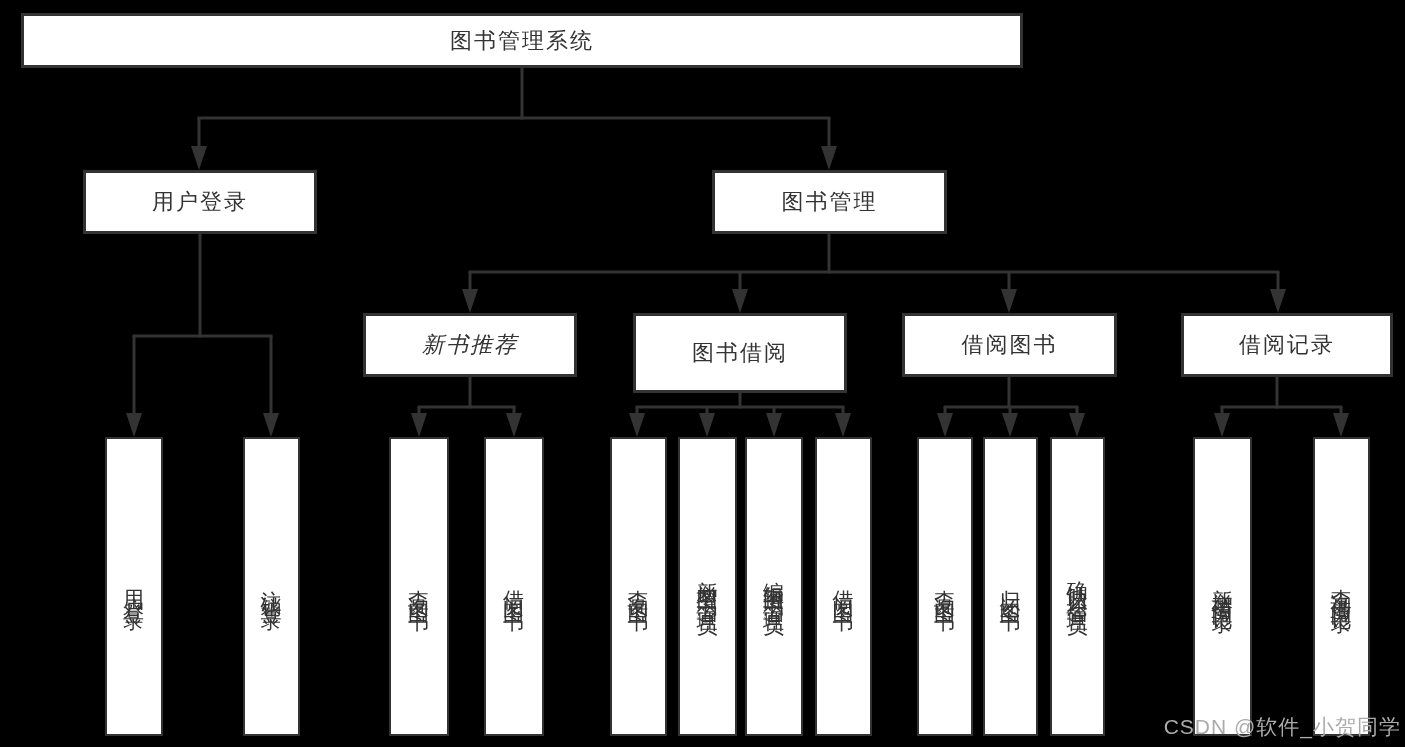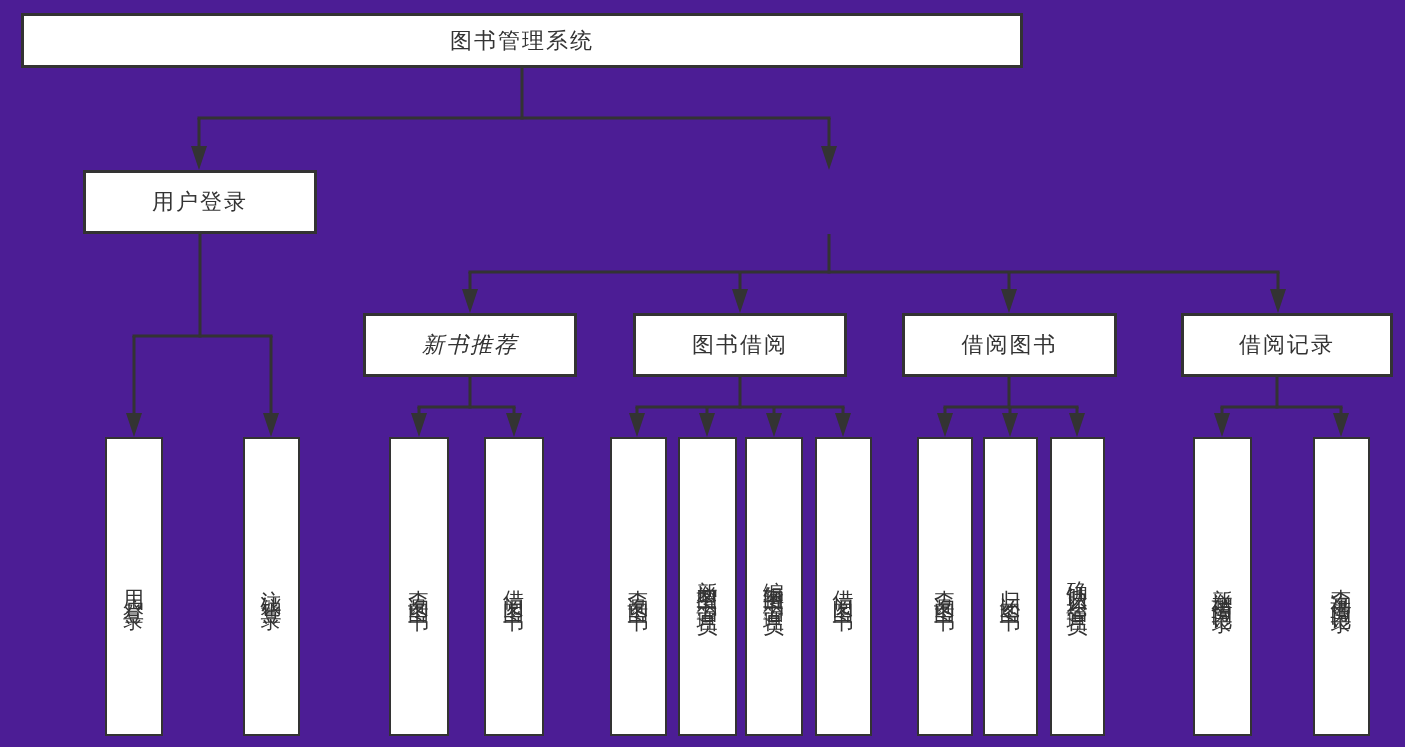--- a/index.html
+++ b/index.html
@@ -5,21 +5,21 @@
   html, body {
     margin: 0;
     padding: 0;
     background: #ffffff;
     font-family: "Liberation Sans", "DejaVu Sans", sans-serif;
   }
   .stage {
     position: relative;
     width: 1405px;
     height: 747px;
-    background: #4c1d95;
+    background: #000000;
     overflow: hidden;
   }
   svg.connectors {
     position: absolute;
     left: 0;
     top: 0;
     z-index: 1;
   }
   .node {
     position: absolute;
@@ -34,21 +34,21 @@
   }
   .h-node {
     font-size: 22px;
     letter-spacing: 2px;
     white-space: nowrap;
   }
   .root-node   { left: 21px;  top: 13px;  width: 1002px; height: 55px; }
   .l2a { left: 83px;  top: 170px; width: 234px; height: 64px; }
   .l2b { left: 712px; top: 170px; width: 235px; height: 64px; }
   .l3a { left: 363px;  top: 313px; width: 214px; height: 64px; font-style: italic; }
-  .l3b { left: 633px;  top: 313px; width: 214px; height: 64px; }
+  .l3b { left: 633px;  top: 313px; width: 214px; height: 80px; }
   .l3c { left: 902px;  top: 313px; width: 215px; height: 64px; }
   .l3d { left: 1171px; top: 313px; width: 212px; height: 64px; margin-left: 10px; }
   .leaf {
     top: 437px;
     height: 299px;
     border-width: 2.5px;
     writing-mode: vertical-rl;
     text-orientation: mixed;
     font-size: 21px;
     letter-spacing: 7px;
@@ -147,20 +147,23 @@
     <polygon points="1333,413 1349,413 1341,437"></polygon>
   </svg>
 
   <div class="node h-node root-node">
     <span>图书管理系统</span>
   </div>
 
   <div class="node h-node l2a">
     <span>用户登录</span>
   </div>
+  <div class="node h-node l2b">
+    <span>图书管理</span>
+  </div>
 
   <div class="node h-node l3a">
     <span>新书推荐</span>
   </div>
   <div class="node h-node l3b">
     <span>图书借阅</span>
   </div>
   <div class="node h-node l3c">
     <span>借阅图书</span>
   </div>
@@ -205,14 +208,15 @@
     <span>确认归还（管理员）</span>
   </div>
 
   <div class="node leaf leafE1">
     <span>新增借阅记录</span>
   </div>
   <div class="node leaf leafE2">
     <span>查询借阅记录</span>
   </div>
 
+  <div class="watermark">CSDN @软件_小贺同学</div>
 
 </div>
 
 </body></html>

